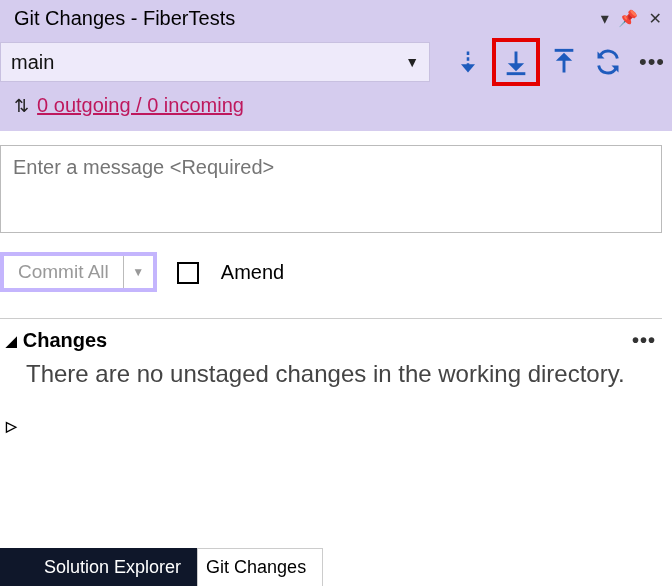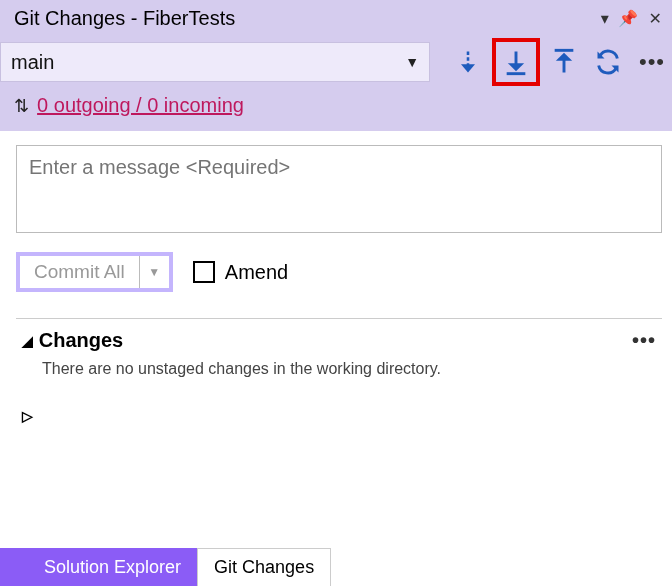--- a/index.html
+++ b/index.html
@@ -61,21 +61,21 @@
   .status-row {
     background: #d5ccee;
     padding: 6px 14px 14px 14px;
     display: flex;
     align-items: center;
     gap: 8px;
     font-size: 20px;
   }
   .status-row .udarrow { font-size: 18px; color: #222; }
   .status-row a { color: #be185d; text-decoration: underline; }
-  .body-area { padding: 14px 10px 10px 16px; }
+  .body-area { padding: 14px 10px 10px 0; }
   .commit-msg {
     width: 100%;
     height: 88px;
     border: 1px solid #bbb;
     padding: 10px 12px;
     font-size: 20px;
     color: #777;
     resize: none;
     font-family: inherit;
   }
@@ -96,54 +96,54 @@
     padding: 0 14px;
     display: flex; align-items: center;
     font-size: 19px;
   }
   .commit-split .dd {
     border-left: 1px solid #bbb;
     width: 30px;
     display: flex; align-items: center; justify-content: center;
     font-size: 12px;
   }
-  .amend { display: flex; align-items: flex-start; gap: 10px; font-size: 20px; color: #000; }
+  .amend { display: flex; align-items: flex-end; gap: 22px; font-size: 20px; color: #000; }
   .amend .chk { width: 22px; height: 22px; border: 2px solid #000; display: inline-block; }
   .divider { border-top: 1px solid #ccc; margin-top: 26px; }
   .section {
     padding: 10px 6px 6px 6px;
   }
   .section-header {
     display: flex;
     align-items: center;
     gap: 6px;
     font-size: 20px;
     font-weight: 600;
   }
   .section-header .tri { font-size: 14px; }
   .section-header .spacer { flex: 1; }
   .section-body {
     padding: 8px 0 14px 20px;
     color: #444;
-    font-size: 16px;
+    font-size: 24px;
   }
   .tabs {
     position: absolute;
     bottom: 0; left: 0; right: 0;
     display: flex;
     height: 38px;
     font-size: 18px;
   }
   .tab {
     padding: 6px 16px;
     display: flex; align-items: center;
     cursor: pointer;
   }
-  .tab.inactive { background: #8b5cf6; color: #fff; padding-left: 44px; }
-  .tab.active { background: #fff; border: 1px solid #ccc; border-bottom: none; color: #000; }
+  .tab.inactive { background: #0f172a; color: #fff; padding-left: 44px; }
+  .tab.active { background: #fff; border: 1px solid #ccc; border-bottom: none; color: #000; padding-left: 8px; }
 </style>
 </head>
 <body>
 
 <div class="titlebar">
   <span class="titlebar-title">Git Changes - FiberTests</span>
   <div class="titlebar-controls">
     <span>▾</span>
     <span>📌</span>
     <span>✕</span>

